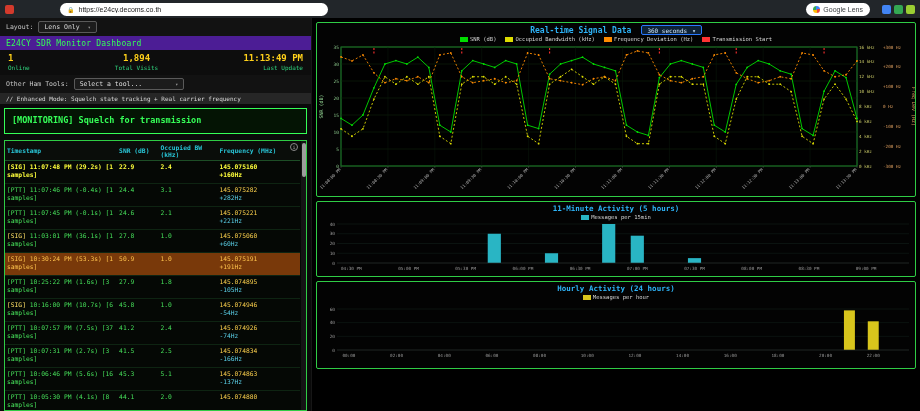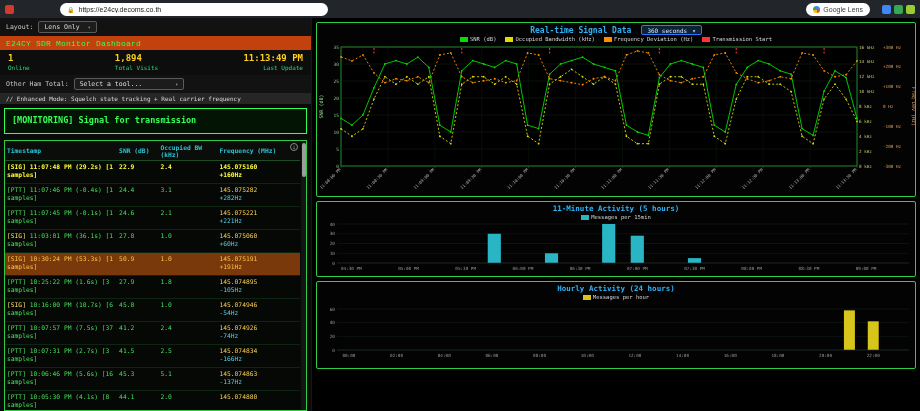--- a/index.html
+++ b/index.html
@@ -26,24 +26,24 @@
   .main { display:flex; height:393px; }
   .left { width:312px; display:flex; flex-direction:column; background:#0a0a0a; border-right:1px solid #161616; }
   .right { flex:1; display:flex; flex-direction:column; gap:4px; padding:4px 4px 0; }
 
   
   .lrow { display:flex; align-items:center; gap:5px; padding:3px 6px; background:#121212; }
   .lbl { color:#c8c8c8; font-size:6.5px; }
   .sel { background:#1c1c1c; border:1px solid #5a5a5a; color:#ddd; font-size:6.5px; padding:1px 5px;
     border-radius:2px; display:flex; gap:8px; align-items:center; cursor:pointer; }
   .sel .caret { font-size:5px; color:#999; }
-  .dtitle { color:#35ff57; font-size:8px; padding:3px 6px 2px; background:#c2410c; letter-spacing:.2px;font-family:Liberation Mono, monospace; }
+  .dtitle { color:#35ff57; font-size:8px; padding:3px 6px 2px; background:#4c1d95; letter-spacing:.2px; }
   .stats { display:flex; justify-content:space-between; padding:3px 8px 4px; background:#0d0d0d; }
   .stat { display:flex; flex-direction:column; gap:1px; }
-  .stat.c { } .stat.r { text-align:right; }
+  .stat.c { text-align:center; } .stat.r { text-align:right; }
   .stat-v { color:#ffd11a; font-size:9px; font-weight:bold; }
   .stat-l { color:#2fd27d; font-size:6px; }
   .enh { background:#262626; color:#d9d9d9; font-size:6px; padding:2px 6px; white-space:nowrap; overflow:hidden; }
   .monbox { margin:4px; border:1px solid #35ff57; background:#041404; color:#35ff57;
     font-size:8.5px; font-weight:bold; padding:5px 7px; line-height:1.6; }
   .monbox .l2 { color:#2fe04c; }
 
   
   .twrap { flex:1; margin:2px 4px 0; border:1px solid #2fcc45; background:#050805; position:relative; overflow:hidden; }
   table { width:calc(100% - 6px); border-collapse:collapse; font-size:6.3px; table-layout:fixed; }
@@ -121,31 +121,31 @@
         <span class="stat-v">1,894</span>
         <span class="stat-l">Total Visits</span>
       </div>
       <div class="stat r">
         <span class="stat-v">11:13:49 PM</span>
         <span class="stat-l">Last Update</span>
       </div>
     </div>
 
     <div class="lrow">
-      <span class="lbl">Other Ham Total:</span>
+      <span class="lbl">Other Ham Tools:</span>
       <div class="sel" style="min-width:110px; justify-content:flex-end;gap:33px;">
         <span>Select a tool...</span>
         <span class="caret">▾</span>
       </div>
     </div>
 
     <div class="enh">// Enhanced Mode: Squelch state tracking + Real carrier frequency</div>
 
     <div class="monbox">
-      <div class="l1">[MONITORING] Signal for transmission</div>
+      <div class="l1">[MONITORING] Squelch for transmission</div>
     </div>
 
     <div class="twrap">
       <table>
         <thead>
           <tr>
             <th class="c1">Timestamp</th>
             <th class="c2">SNR (dB)</th>
             <th class="c3">Occupied BW (kHz)</th>
             <th class="c4">Frequency (MHz)</th>

